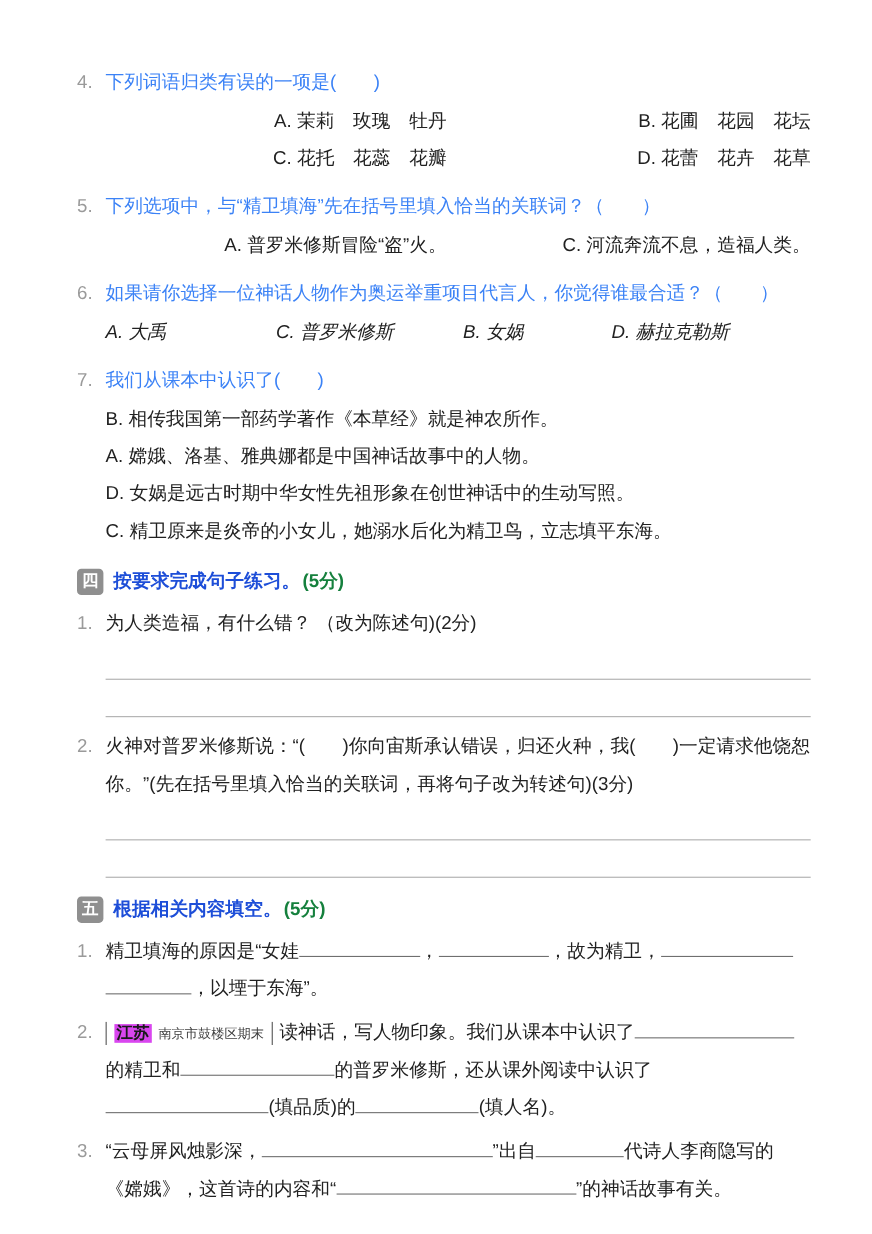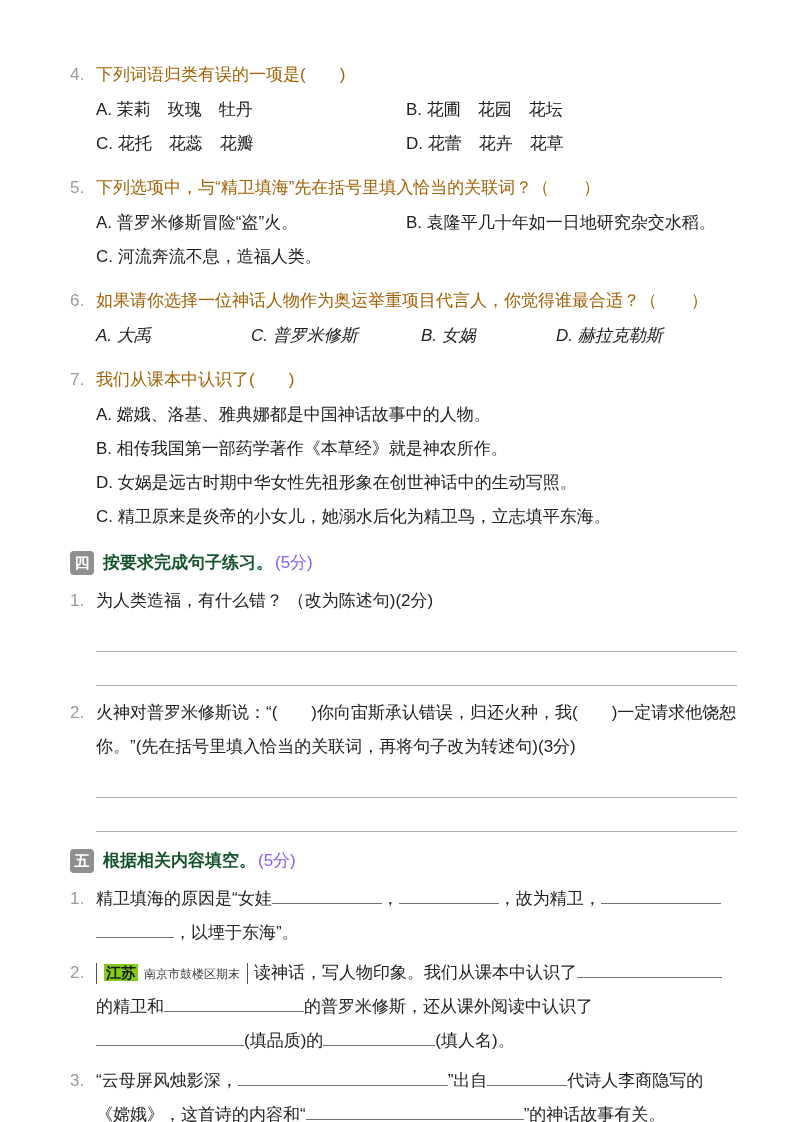--- a/index.html
+++ b/index.html
@@ -9,56 +9,56 @@
     background:#ffffff;
     box-sizing:border-box;
     padding:58px 56px 0 70px;
     font-family:"Liberation Sans","DejaVu Sans",sans-serif;
     font-size:17px;
     color:#212121;
     line-height:34px;
   }
   .q{position:relative;padding-left:26px;}
   .qnum{position:absolute;left:0;top:0;color:#9a9a9a;}
-  .stem{color:#a16207;}
+  .stem{color:#3b82f6;}
   .opts{margin-top:1px;}
-  .opts-2col{display:grid;grid-template-columns:310px 1fr;}
+  .opts-2col{display:grid;grid-template-columns:310px 1fr;text-align:right;}
   .opts-2col span{white-space:nowrap;}
   .opts-4col{display:grid;grid-template-columns:155px 170px 135px auto;font-style:italic;}
   .opts-4col span{white-space:nowrap;}
   .opts-1col span{display:block;white-space:nowrap;}
   .mcq{margin-bottom:10px;}
   .sec-head{display:flex;align-items:center;margin:12px 0 4px 0;}
   .badge{
     flex:0 0 auto;
     width:24px;height:24px;border-radius:4px;
     background:#8f8f8f;color:#ffffff;
     font-weight:bold;font-size:15px;line-height:24px;text-align:center;
     margin-right:9px;
   }
-  .sec-title{font-weight:bold;color:#14532d;}
-  .sec-score{font-weight:normal;color:#8b5cf6;margin-left:2px;margin-top:21px;}
+  .sec-title{font-weight:bold;color:#1d4ed8;}
+  .sec-score{font-weight:bold;color:#15803d;margin-left:2px;margin-top:21px;}
   .answer-area{padding-left:26px;margin-bottom:10px;}
   .answer-line{height:33px;border-bottom:1.5px solid #adadad;}
   .blank{
     display:inline-block;
     border-bottom:1px solid #6f6f6f;
     height:15px;
     vertical-align:baseline;
   }
   .w78{width:78px}.w80{width:80px}.w100{width:100px}.w110{width:110px}
   .w112{width:112px}.w120{width:120px}.w140{width:140px}.w145{width:145px}
   .w148{width:148px}.w210{width:210px}.w218{width:218px}
   .tag{
     display:inline-block;
     border-left:1.5px solid #555;border-right:1.5px solid #555;
     padding:0 7px;line-height:20px;margin-right:6px;
   }
   .tag-region{
-    font-weight:bold;color:#1a1a1a;background:#84cc16;
+    font-weight:bold;color:#1a1a1a;background:#d946ef;
     padding:0 2px;font-size:15px;
   }
   .tag-exam{font-size:12px;color:#3d3d3d;margin-left:6px;}
   .fill-q{margin-bottom:6px;}
 </style>
 </head>
 <body>
 
 <div class="page">
 
@@ -71,42 +71,41 @@
       <span>C. 花托　花蕊　花瓣</span>
       <span>D. 花蕾　花卉　花草</span>
     </div>
   </div>
 
   <div class="q mcq">
     <span class="qnum">5.</span>
     <div class="stem">下列选项中，与“精卫填海”先在括号里填入恰当的关联词？（　　）</div>
     <div class="opts opts-2col">
       <span>A. 普罗米修斯冒险“盗”火。</span>
-      <span>B. 袁隆平几十年如一日地研究杂交水稻。</span>
       <span>C. 河流奔流不息，造福人类。</span>
     </div>
   </div>
 
   <div class="q mcq">
     <span class="qnum">6.</span>
     <div class="stem">如果请你选择一位神话人物作为奥运举重项目代言人，你觉得谁最合适？（　　）</div>
     <div class="opts opts-4col">
       <span>A. 大禹</span>
       <span>C. 普罗米修斯</span>
       <span>B. 女娲</span>
       <span>D. 赫拉克勒斯</span>
     </div>
   </div>
 
   <div class="q mcq">
     <span class="qnum">7.</span>
     <div class="stem">我们从课本中认识了(　　)</div>
     <div class="opts opts-1col">
+      <span>B. 相传我国第一部药学著作《本草经》就是神农所作。</span>
       <span>A. 嫦娥、洛基、雅典娜都是中国神话故事中的人物。</span>
-      <span>B. 相传我国第一部药学著作《本草经》就是神农所作。</span>
       <span>D. 女娲是远古时期中华女性先祖形象在创世神话中的生动写照。</span>
       <span>C. 精卫原来是炎帝的小女儿，她溺水后化为精卫鸟，立志填平东海。</span>
     </div>
   </div>
 
   <div class="sec-head">
     <div class="badge">四</div>
     <div>
       <span class="sec-title">按要求完成句子练习。</span><span class="sec-score">(5分)</span>
     </div>

